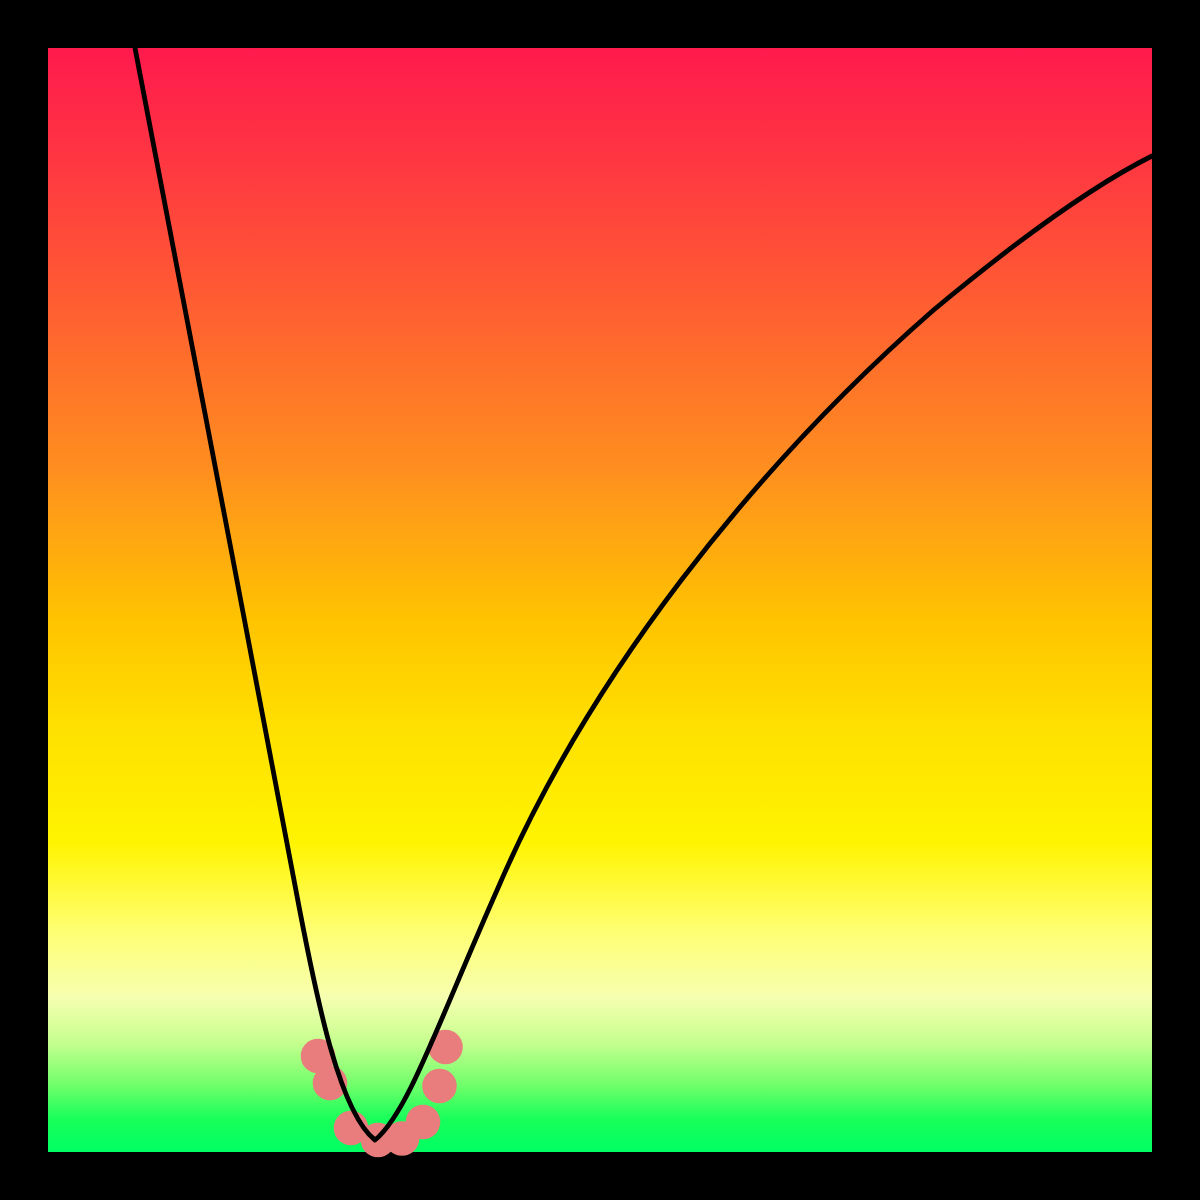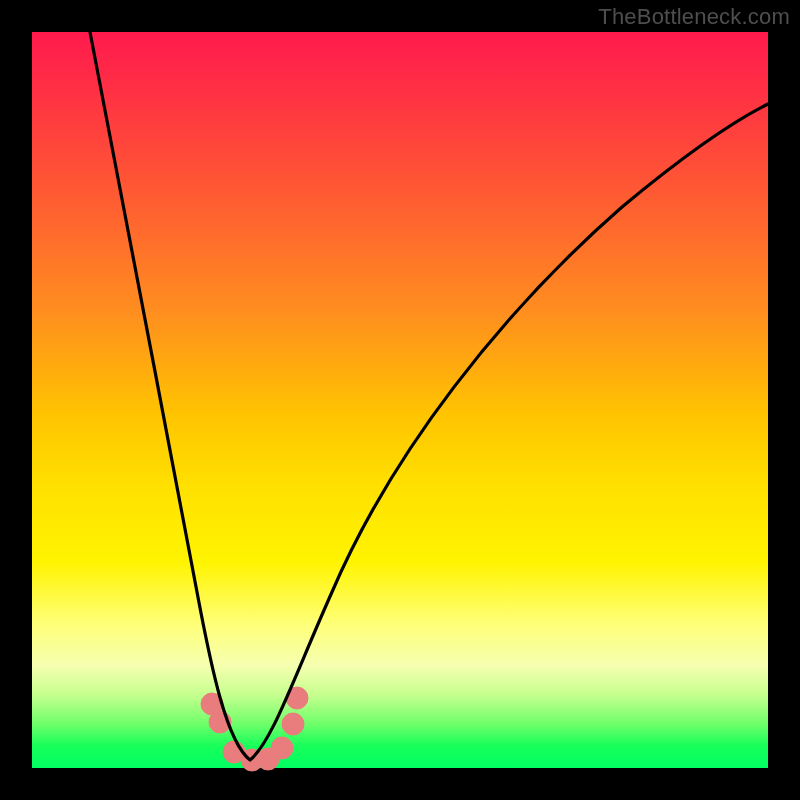--- a/index.html
+++ b/index.html
@@ -58,21 +58,20 @@
     top: 0;
     width: 736px;
     height: 736px;
     overflow: visible;
   }
 </style>
 </head>
 <body>
 
 <div class="frame">
-  <div class="watermark">TheBottleneck.com</div>
 
   <div class="plot">
     <svg class="curve" viewBox="0 0 736 736" preserveAspectRatio="none">
 
       <g fill="#e97d7d" stroke="#e97d7d">
         <circle cx="180" cy="672" r="11"></circle>
         <circle cx="188" cy="690" r="11"></circle>
         <circle cx="202" cy="720" r="11"></circle>
         <circle cx="220" cy="728" r="11"></circle>
         <circle cx="236" cy="727" r="11"></circle>

